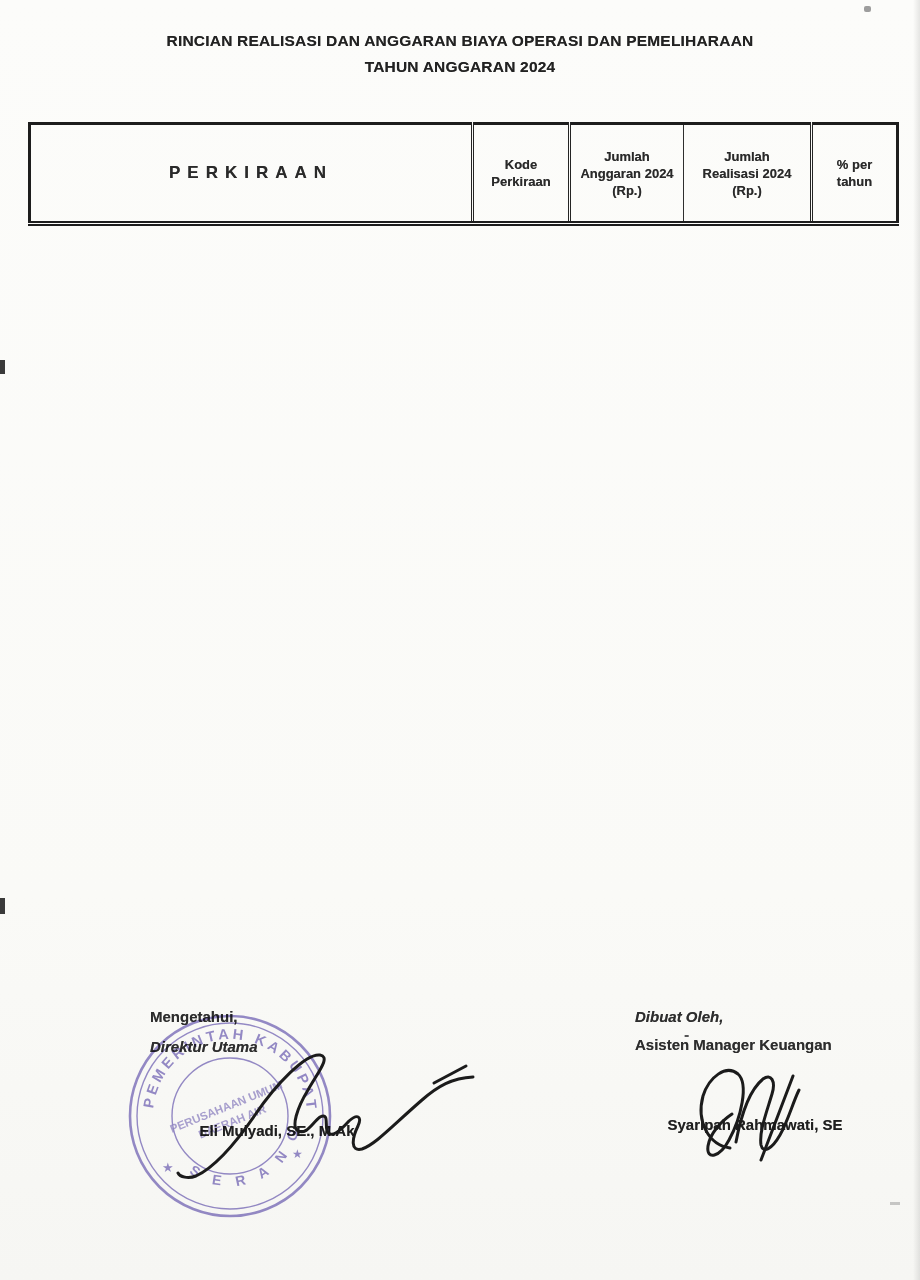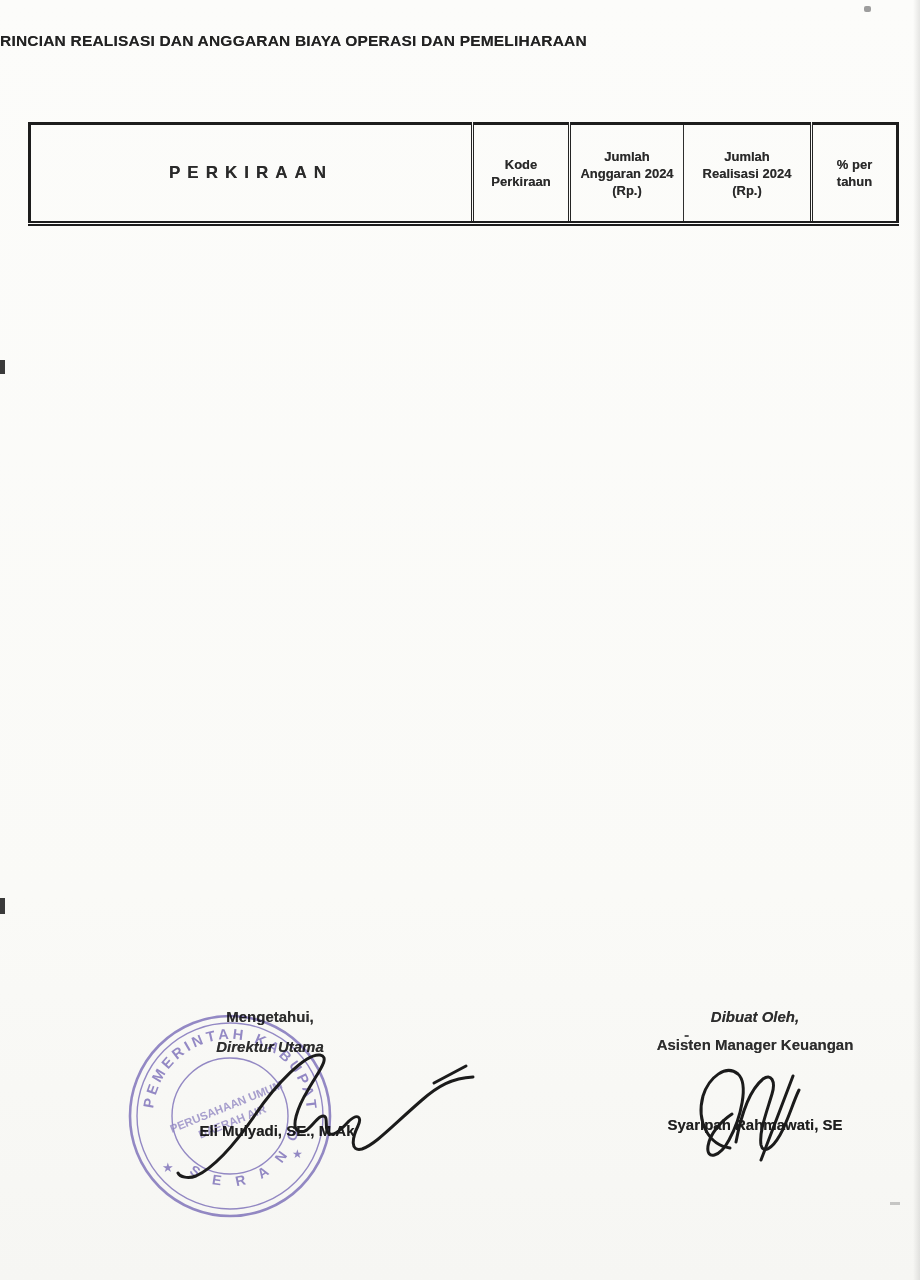--- a/index.html
+++ b/index.html
@@ -7,57 +7,58 @@
   body {
     position:relative;
     font-family:"Liberation Sans", sans-serif;
     background:linear-gradient(180deg,#fcfcfa 0%,#fafaf7 70%,#f6f6f3 100%);
     color:#262626;
     overflow:hidden;
   }
   .soft { text-shadow:0 0 .5px rgba(20,20,20,.55); }
 
   
-  .title-block { position:absolute; top:28px; left:0; width:920px; text-align:left; }
+  .title-block { position:absolute; top:28px; left:0; width:920px; text-align:center; }
   .title-block div { font-size:15.5px; font-weight:700; line-height:26px; letter-spacing:.2px; color:#222; }
 
   
   .doc-table-wrap { position:absolute; top:122px; left:28px; width:868px; }
   table { border-collapse:collapse; table-layout:fixed; width:868px; background:transparent; }
   col.c-num{width:50px;} col.c-label{width:393px;} col.c-kode{width:97px;}
   col.c-ang{width:114px;} col.c-rea{width:128px;} col.c-pct{width:86px;}
   table { border:3px solid #1d1d1d; }
   td,th { font-size:13px; color:#2a2a2a; vertical-align:middle; overflow:hidden; white-space:nowrap; }
 
   thead th { border-top:2px solid #1d1d1d; border-bottom:5px double #1d1d1d; height:100px; font-weight:700; }
   th.h-perk { font-size:17px; letter-spacing:7px; text-align:center; }
   th.h-multi { font-size:13px; line-height:17px; white-space:pre-line; text-align:center; }
 
   .b-kode { border-left:3px double #242424; }
   .b-ang  { border-left:3px double #242424; }
   .b-rea  { border-left:1.5px solid #2e2e2e; }
   .b-pct  { border-left:3px double #242424; }
 
   
-  .sig-label { position:absolute; font-size:15px; font-weight:600; color:#2d2d2d; text-align:center; }
+  .sig-label { position:absolute; font-size:15px; font-weight:600; color:#2d2d2d; text-align:left; }
   .sig-name  { position:absolute; font-size:15px; font-weight:700; color:#1f1f1f; text-align:center; }
   .sig-svg { position:absolute; }
   .stamp { position:absolute; left:124px; top:1010px; width:212px; height:212px; opacity:.72; mix-blend-mode:multiply; }
   .mark-dash { position:absolute; left:684px; top:1026px; font-size:16px; color:#555; font-weight:700; }
 
   
   .artifact { position:absolute; background:#7d7d7d; }
   .edge-shadow { position:absolute; right:0; top:0; width:7px; height:1280px;
                  background:linear-gradient(90deg, rgba(0,0,0,0) 0%, rgba(90,90,90,.14) 100%); }
 </style>
 </head>
 <body>
 
 <div class="title-block soft">
   <div>RINCIAN REALISASI DAN ANGGARAN BIAYA OPERASI DAN PEMELIHARAAN</div>
+  <div>TAHUN ANGGARAN 2024</div>
 </div>
 
 <div class="doc-table-wrap">
   <table>
     <colgroup>
       <col class="c-num">
         <col class="c-label">
         <col class="c-kode">
       <col class="c-ang">
         <col class="c-rea">

